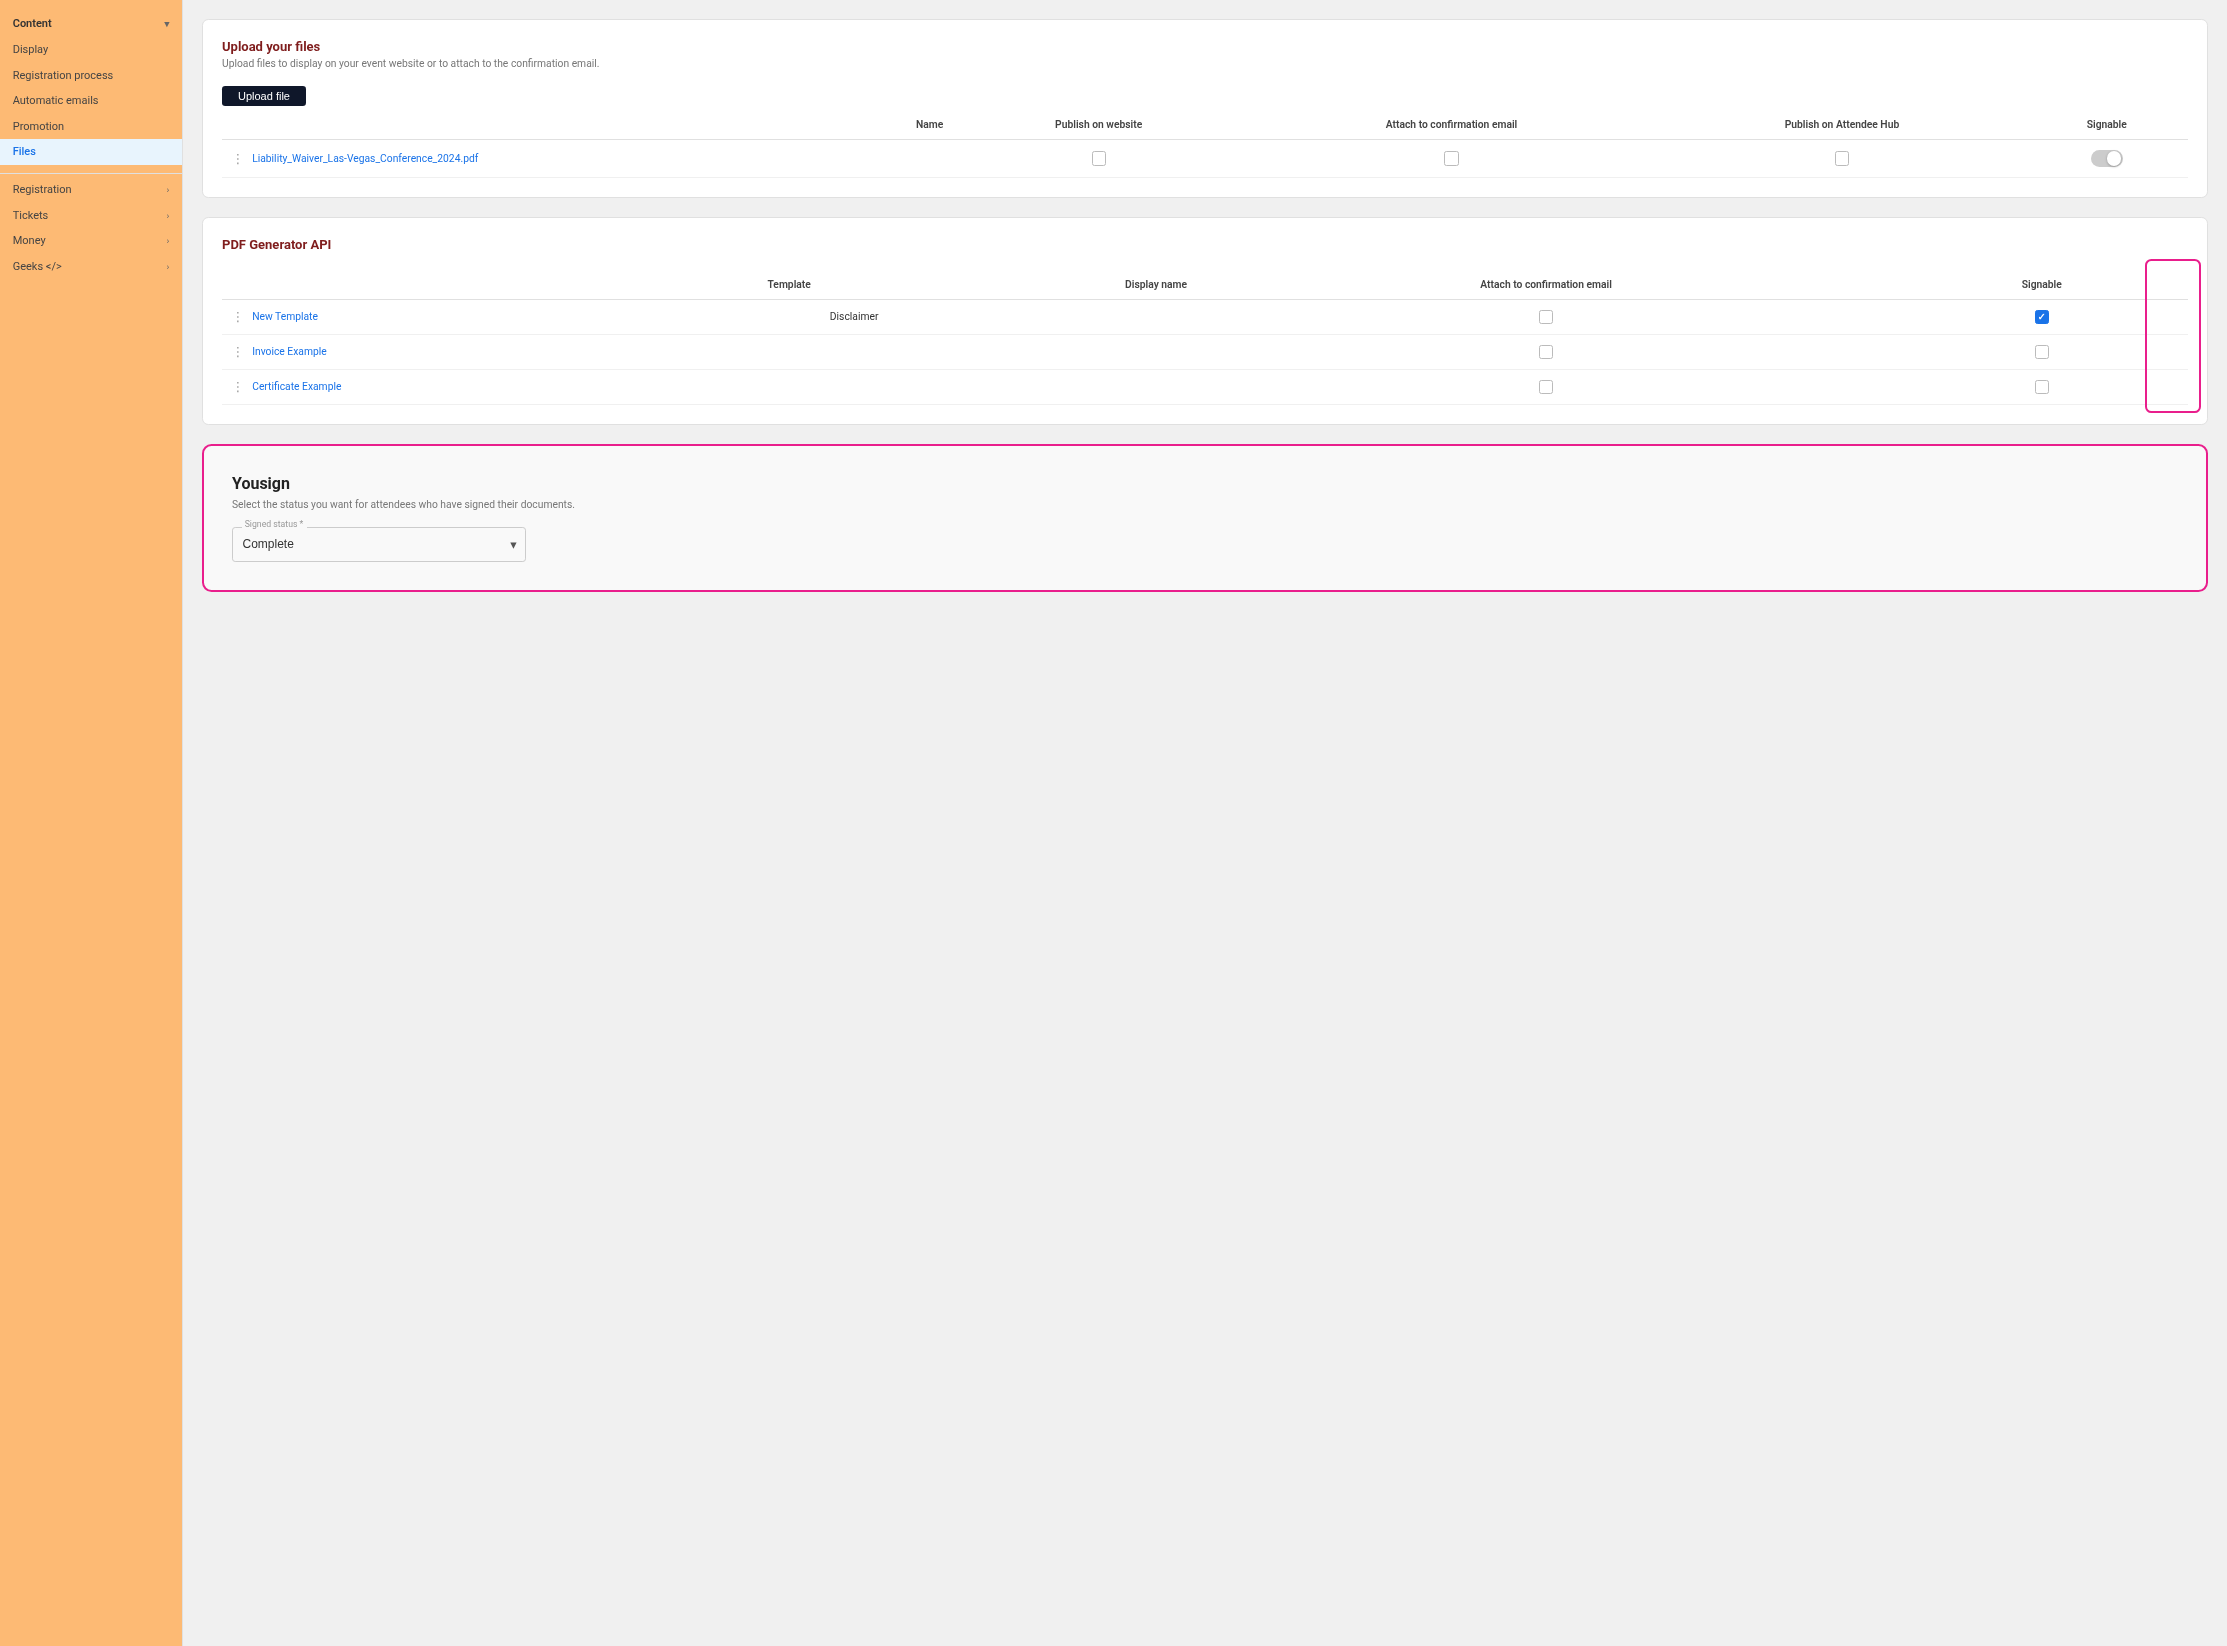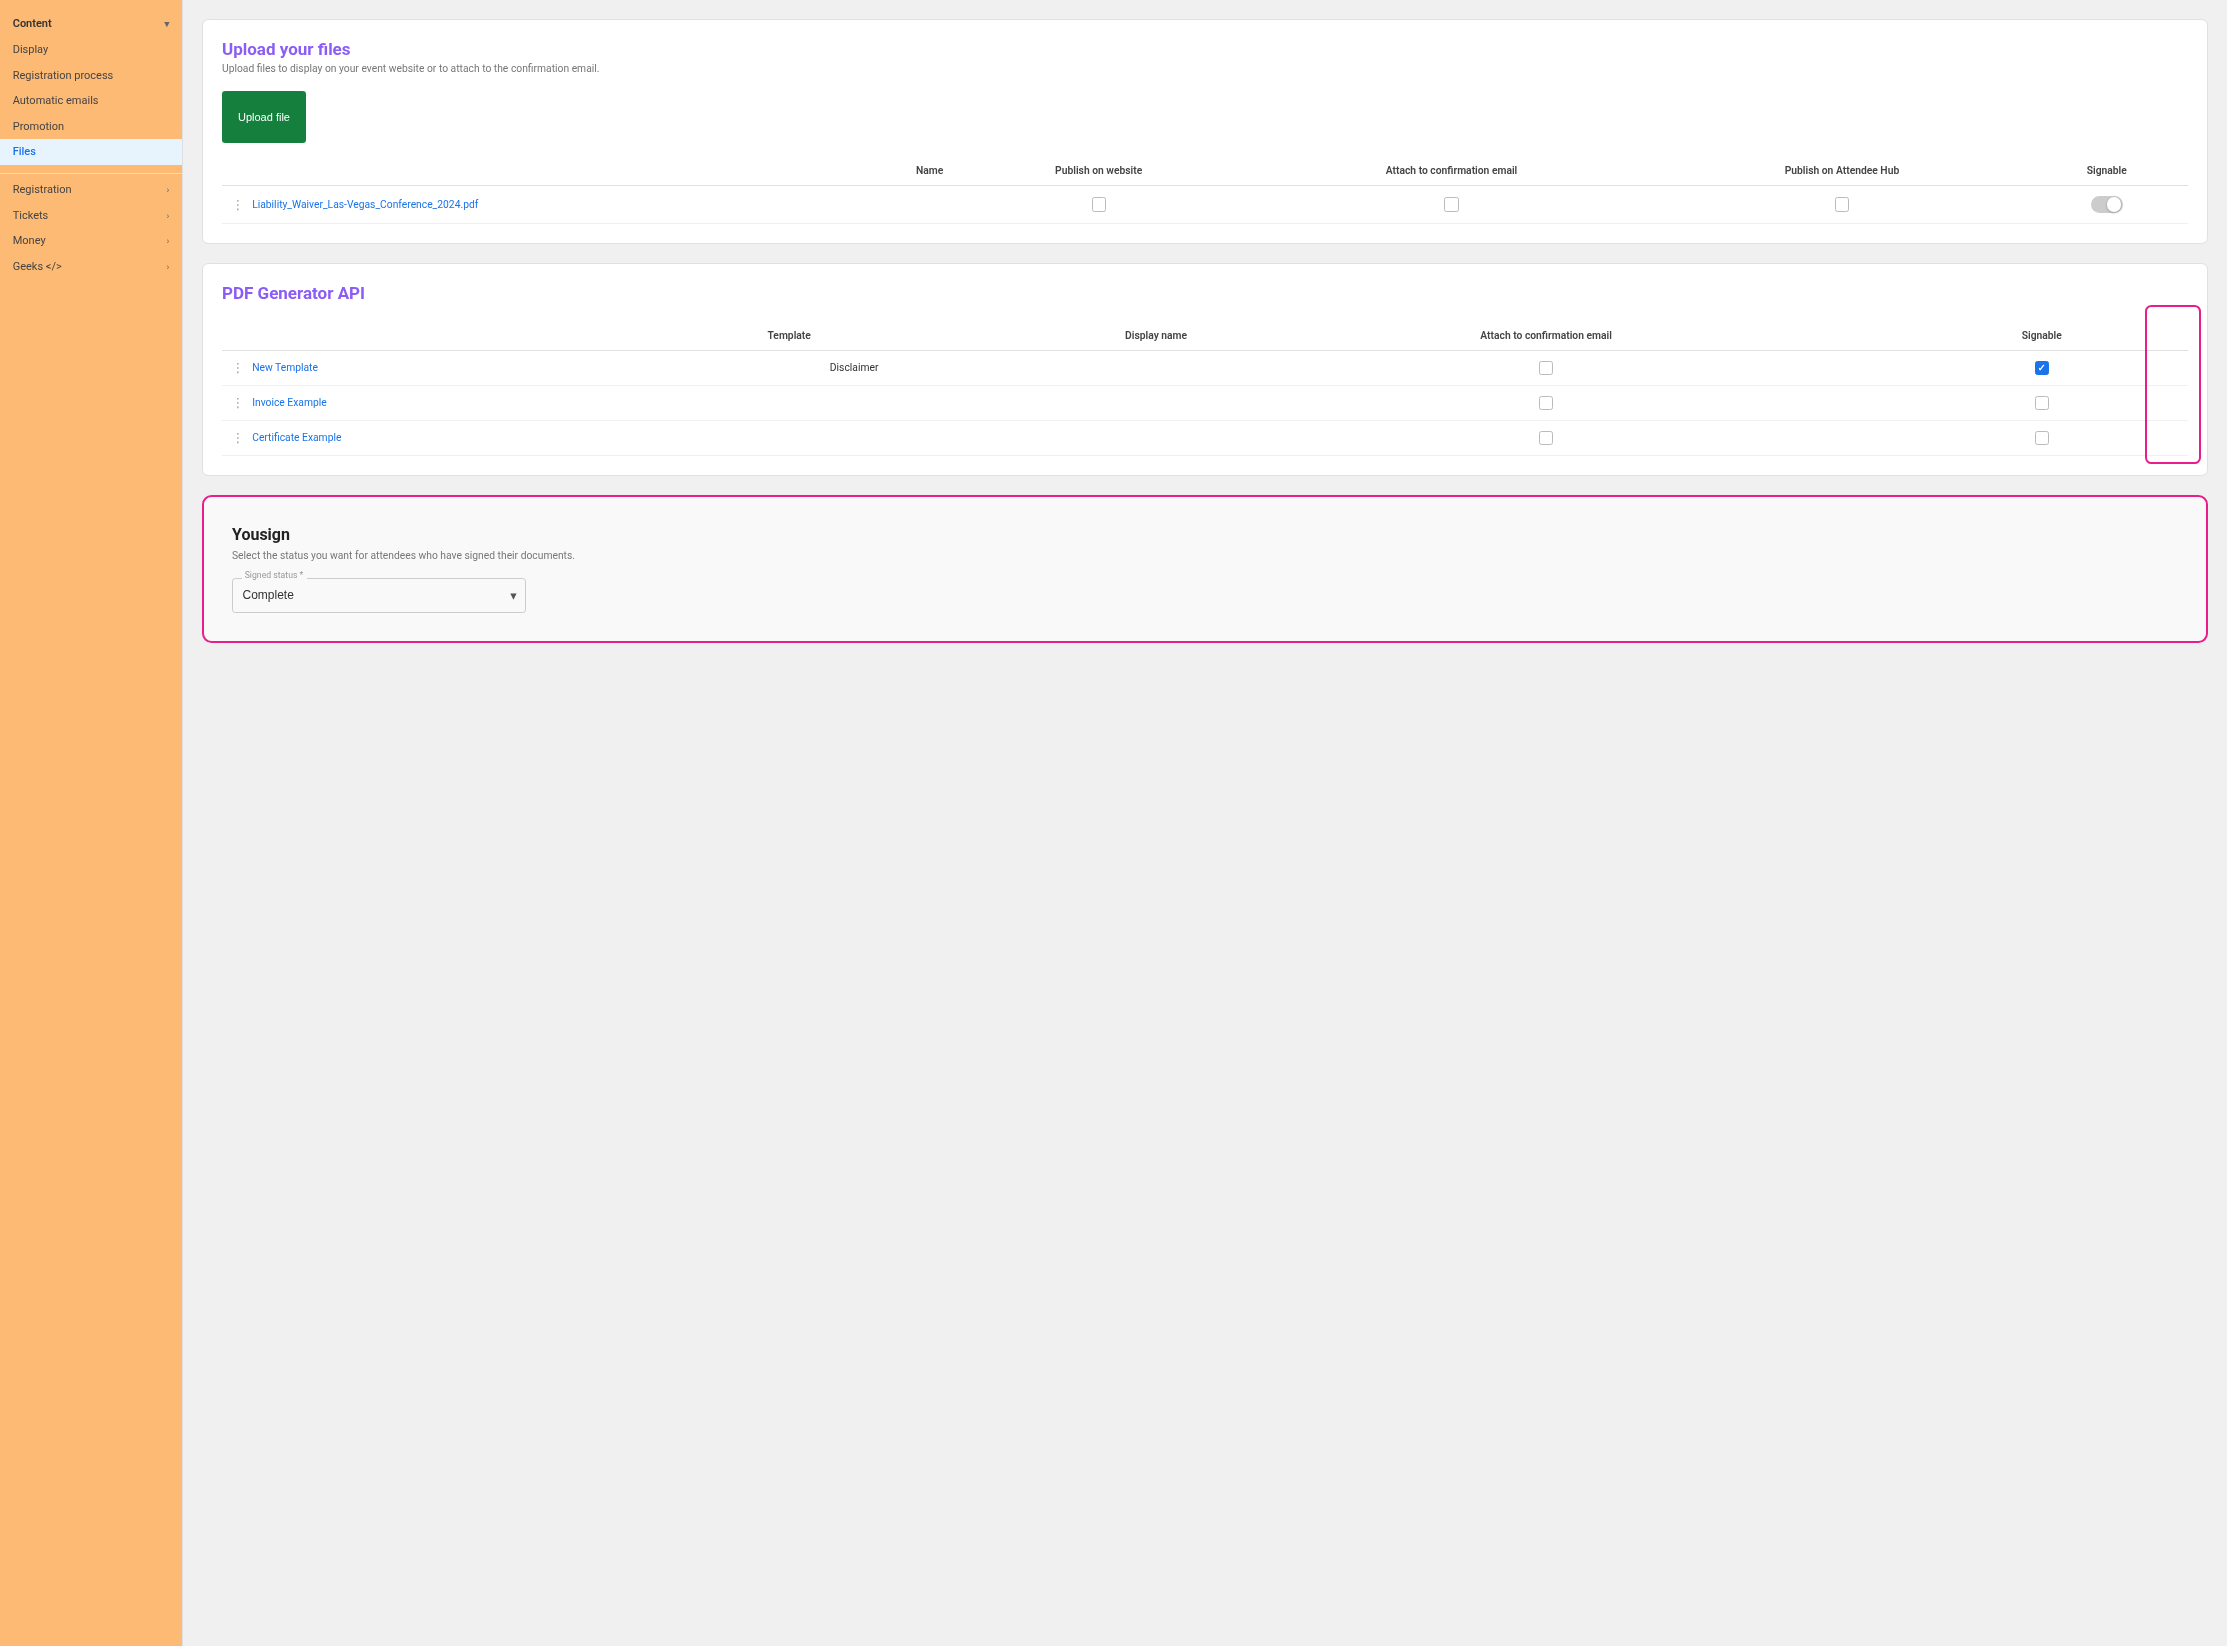--- a/index.html
+++ b/index.html
@@ -81,42 +81,42 @@
 
     .section-card {
       background: #fff;
       border-radius: 6.3px;
       border: 0.8px solid #e0e0e0;
       padding: 19px;
       margin-bottom: 19px;
     }
 
     .section-title {
-      font-size: 17px;
+      font-size: 13px;
       font-weight: 700;
-      color: #8b5cf6;
+      color: #7f1d1d;
       margin-bottom: 3.2px;
     }
 
     .section-subtitle {
       font-size: 10.3px;
       color: #777;
       margin-bottom: 16px;
     }
 
     .upload-btn {
-      background: #15803d;
+      background: #0f172a;
       color: #fff;
       border: none;
       border-radius: 3.2px;
-      padding: 20px 16px;
+      padding: 4px 16px;
       font-size: 11px;
       font-weight: 500;
       cursor: pointer;
-      margin-bottom: 13px;
+      margin-bottom: 4px;
     }
 
     table {
       width: 100%;
       border-collapse: collapse;
     }
 
     thead th {
       padding: 8px 9.5px;
       text-align: right;

